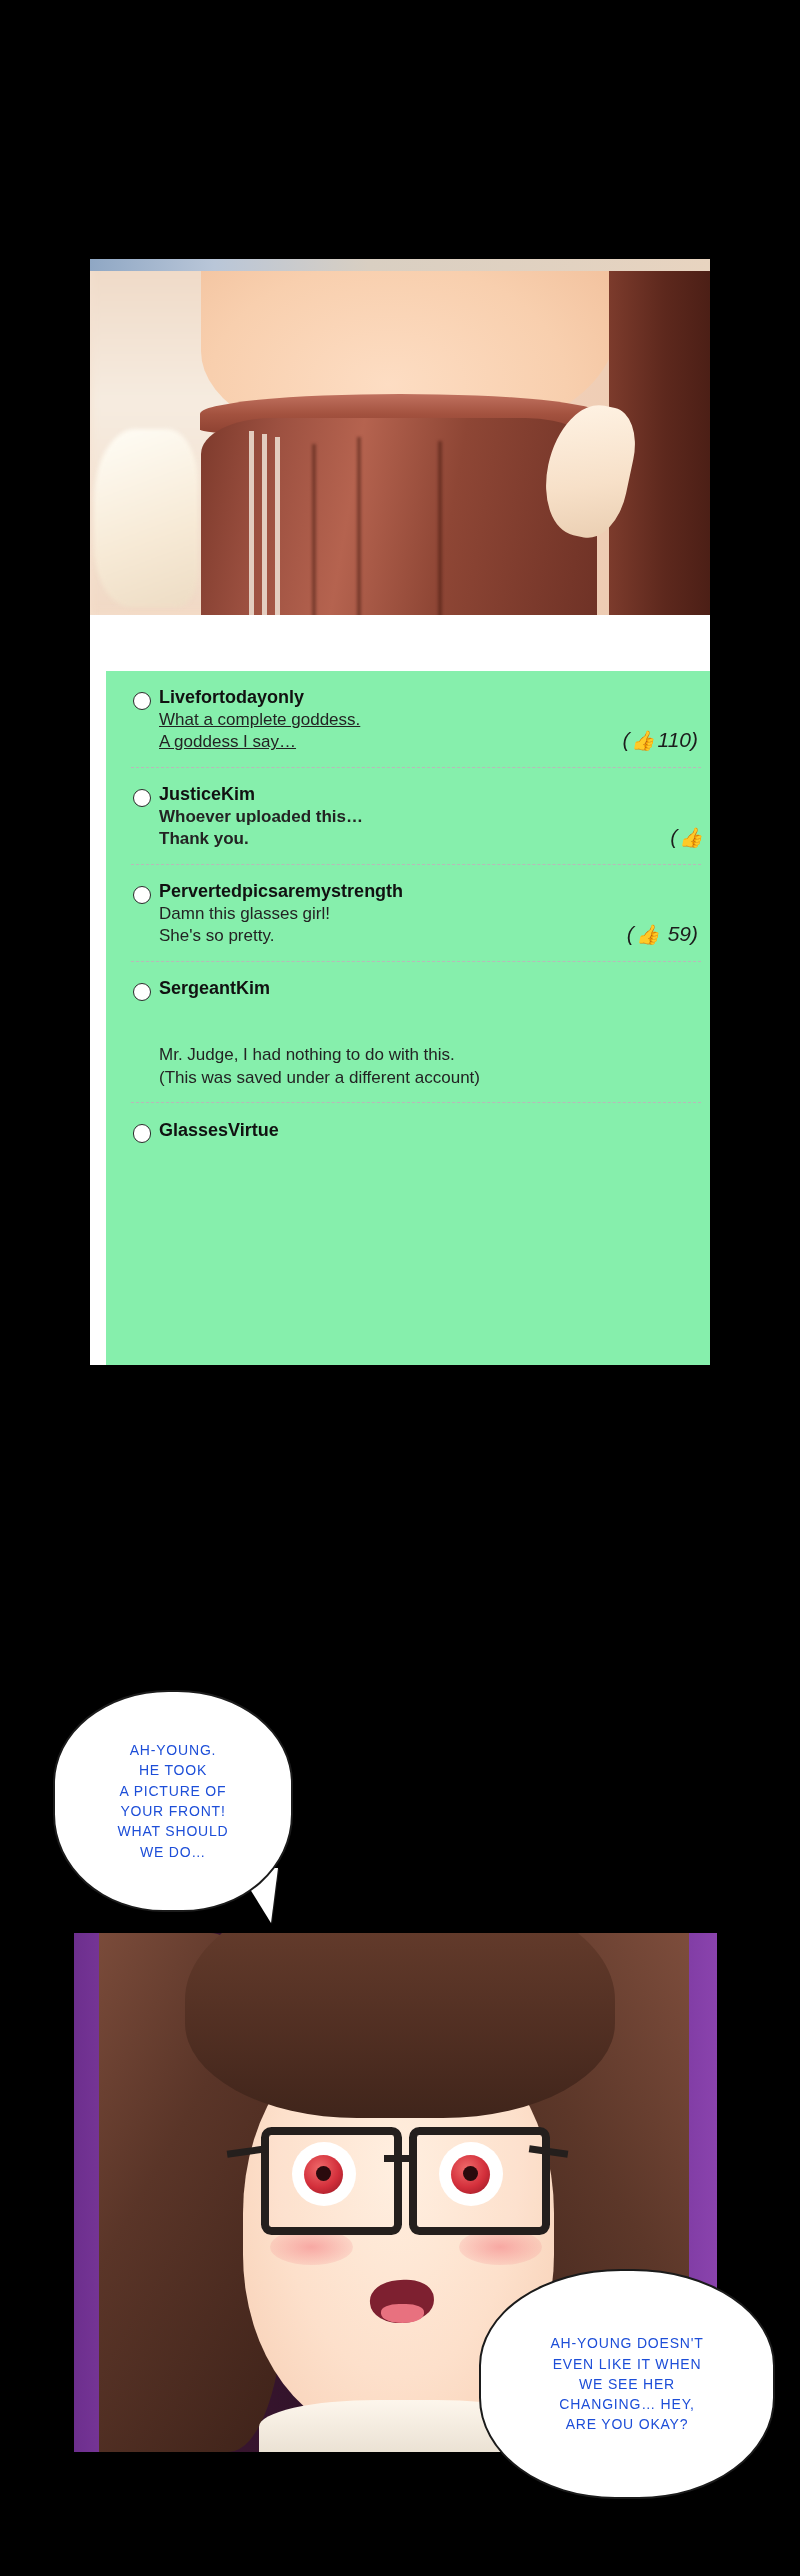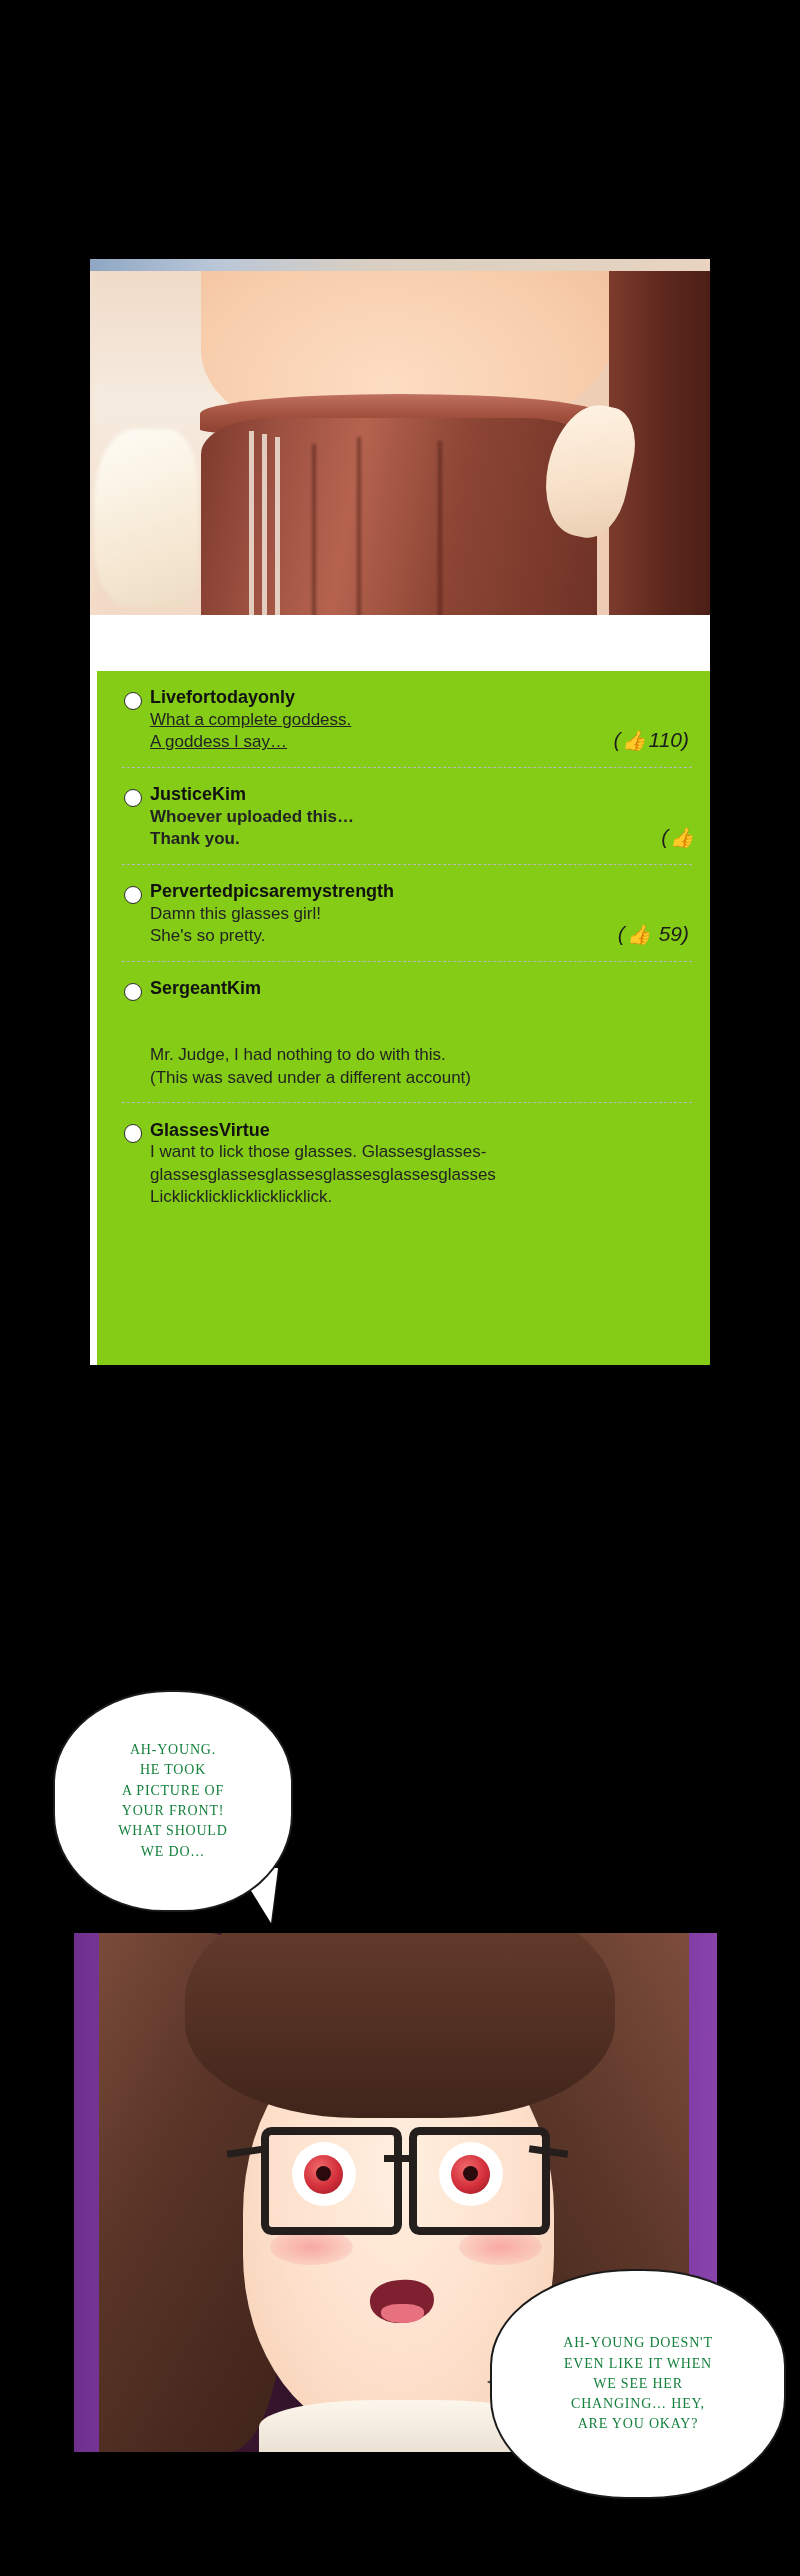--- a/index.html
+++ b/index.html
@@ -126,25 +126,25 @@
   }
   #board-sort {
     margin-left: 34px;
     font-size: 20px;
     color: #231f20;
   }
 
   
   #comment-list {
     position: absolute;
-    left: 7px;
+    left: 16px;
     top: 412px;
     width: 620px;
     bottom: 0;
-    background: #84cc16;
+    background: #86efac;
     padding: 0 25px;
     box-sizing: border-box;
   }
   .comment {
     position: relative;
     padding: 16.3px 0 13.3px 0;
     border-bottom: 1.5px dashed #b9b9b9;
   }
   .comment:last-child { border-bottom: none; }
   .c-avatar {
@@ -299,43 +299,43 @@
     border-radius: 48% 48% 46% 46% / 42% 42% 44% 44%;
     display: flex;
     align-items: center;
     justify-content: center;
     text-align: center;
     box-sizing: border-box;
   }
   .bubble .btext {
     font-size: 14px;
     line-height: 1.45;
-    color: #15803d;
+    color: #1d4ed8;
     letter-spacing: 0.8px;
-    font-family: Liberation Serif, serif;
+    font-family: Liberation Sans, sans-serif;
     white-space: pre-line;
   }
   #bubble-top {
     left: 53px;
     top: 1690px;
     width: 240px;
     height: 222px;
   }
   #bubble-top-tail {
     position: absolute;
     left: 237px;
     top: 1868px;
     width: 0; height: 0;
     border-left: 34px solid transparent;
     border-right: 7.4px solid transparent;
     border-top: 55px solid #ffffff;
     filter: drop-shadow(1.5px 1.5px 0 #1b1b1b);
   }
   #bubble-bottom {
-    left: 490px;
+    left: 479px;
     top: 2269px;
     width: 296px;
     height: 230px;
     text-align: center;
   }
   #bubble-bottom-tail {
     position: absolute;
     left: 489px;
     top: 2357px;
     width: 0; height: 0;
@@ -398,23 +398,20 @@
     <div class="comment">
       <span class="c-avatar"></span>
       <span class="c-name">SergeantKim</span>
       <span class="c-body" style="white-space:pre-line;margin-top:44px;">Mr. Judge, I had nothing to do with this.
 (This was saved under a different account)</span>
     </div>
 
     <div class="comment">
       <span class="c-avatar"></span>
       <span class="c-name">GlassesVirtue</span>
-      <span class="c-body" style="white-space:pre-line;">I want to lick those glasses. Glassesglasses-
-glassesglassesglassesglassesglassesglasses
-Licklicklicklicklicklicklick.</span>
     </div>
 
   </div>
 </div>
 
 <div id="bubble-top-tail"></div>
 <div id="bubble-top" class="bubble">
   <span class="btext">AH-YOUNG.
 HE TOOK
 A PICTURE OF

